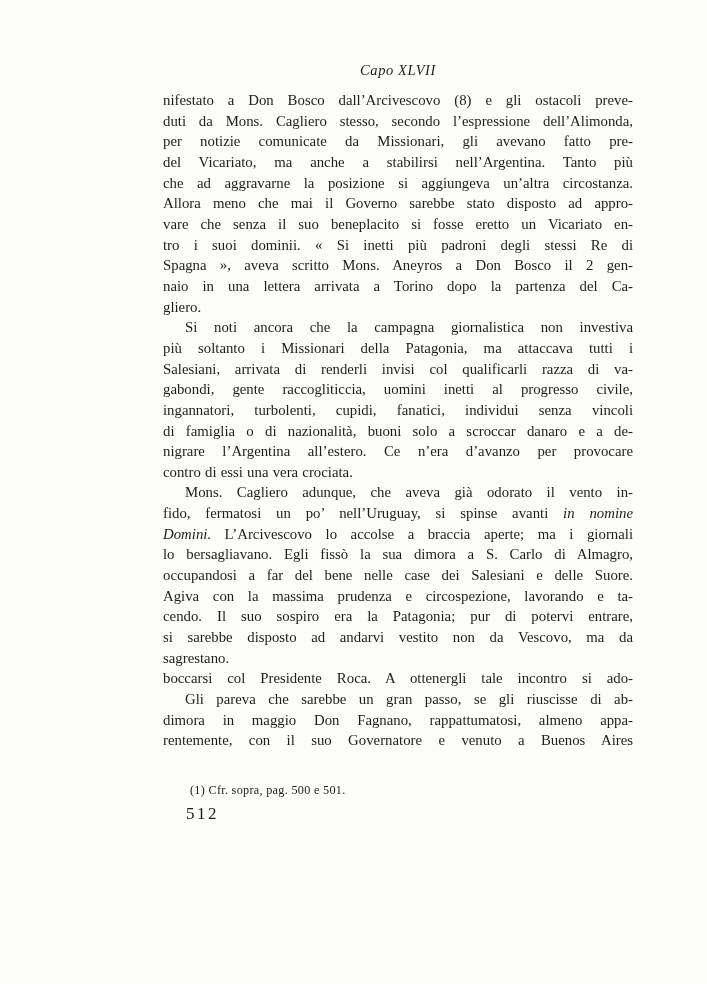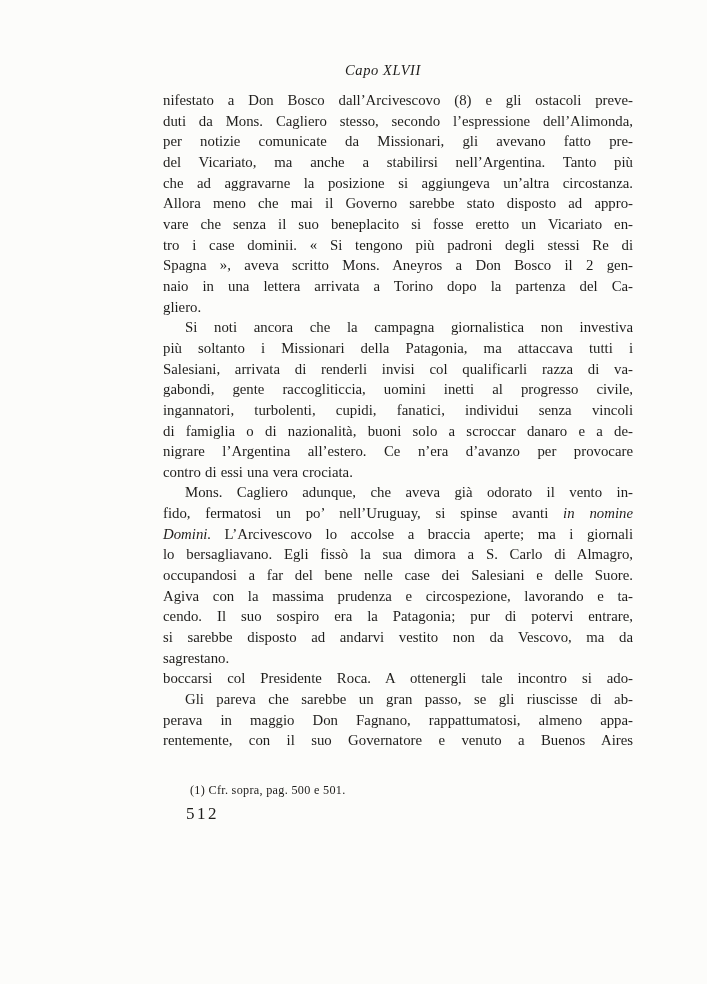--- a/index.html
+++ b/index.html
@@ -11,21 +11,21 @@
     height: 984px;
     position: relative;
     background: #fcfcfa;
     font-family: "Liberation Serif", "DejaVu Serif", serif;
     color: #1e1d1b;
     overflow: hidden;
   }
   .chapter-header {
     position: absolute;
     top: 62px;
-    left: 148px;
+    left: 163px;
     width: 470px;
     text-align: center;
     font-style: italic;
     font-size: 14.5px;
     letter-spacing: 0.6px;
   }
   .text-block {
     position: absolute;
     top: 90px;
     left: 163px;
@@ -68,21 +68,21 @@
 
 <div class="text-block">
     <div class="paragraph">
       <div class="line just"><span>nifestato a Don Bosco dall’Arcivescovo (8) e gli ostacoli preve-</span></div>
       <div class="line just"><span>duti da Mons. Cagliero stesso, secondo l’espressione dell’Alimonda,</span></div>
       <div class="line just"><span>per notizie comunicate da Missionari, gli avevano fatto pre-</span></div>
       <div class="line just"><span>del Vicariato, ma anche a stabilirsi nell’Argentina. Tanto più</span></div>
       <div class="line just"><span>che ad aggravarne la posizione si aggiungeva un’altra circostanza.</span></div>
       <div class="line just"><span>Allora meno che mai il Governo sarebbe stato disposto ad appro-</span></div>
       <div class="line just"><span>vare che senza il suo beneplacito si fosse eretto un Vicariato en-</span></div>
-      <div class="line just"><span>tro i case dominii. « Si tengono più padroni degli stessi Re di</span></div>
+      <div class="line just"><span>tro i suoi dominii. « Si inetti più padroni degli stessi Re di</span></div>
       <div class="line just"><span>Spagna », aveva scritto Mons. Aneyros a Don Bosco il 2 gen-</span></div>
       <div class="line just"><span>naio in una lettera arrivata a Torino dopo la partenza del Ca-</span></div>
       <div class="line"><span>gliero.</span></div>
     </div>
     <div class="paragraph">
       <div class="line just indent"><span>Si noti ancora che la campagna giornalistica non investiva</span></div>
       <div class="line just"><span>più soltanto i Missionari della Patagonia, ma attaccava tutti i</span></div>
       <div class="line just"><span>Salesiani, arrivata di renderli invisi col qualificarli razza di va-</span></div>
       <div class="line just"><span>gabondi, gente raccogliticcia, uomini inetti al progresso civile,</span></div>
       <div class="line just"><span>ingannatori, turbolenti, cupidi, fanatici, individui senza vincoli</span></div>
@@ -97,20 +97,20 @@
       <div class="line just"><span>lo bersagliavano. Egli fissò la sua dimora a S. Carlo di Almagro,</span></div>
       <div class="line just"><span>occupandosi a far del bene nelle case dei Salesiani e delle Suore.</span></div>
       <div class="line just"><span>Agiva con la massima prudenza e circospezione, lavorando e ta-</span></div>
       <div class="line just"><span>cendo. Il suo sospiro era la Patagonia; pur di potervi entrare,</span></div>
       <div class="line just"><span>si sarebbe disposto ad andarvi vestito non da Vescovo, ma da</span></div>
       <div class="line"><span>sagrestano.</span></div>
     </div>
     <div class="paragraph">
       <div class="line just"><span>boccarsi col Presidente Roca. A ottenergli tale incontro si ado-</span></div>
       <div class="line just indent"><span>Gli pareva che sarebbe un gran passo, se gli riuscisse di ab-</span></div>
-      <div class="line just"><span>perava in maggio Don Fagnano, rappattumatosi, almeno appa-</span></div>
+      <div class="line just"><span>dimora in maggio Don Fagnano, rappattumatosi, almeno appa-</span></div>
       <div class="line just"><span>rentemente, con il suo Governatore e venuto a Buenos Aires</span></div>
     </div>
   </div>
 
 <div class="footnote">(1) Cfr. sopra, pag. 500 e 501.</div>
 
 <div class="page-number">512</div>
 
 </body></html>

